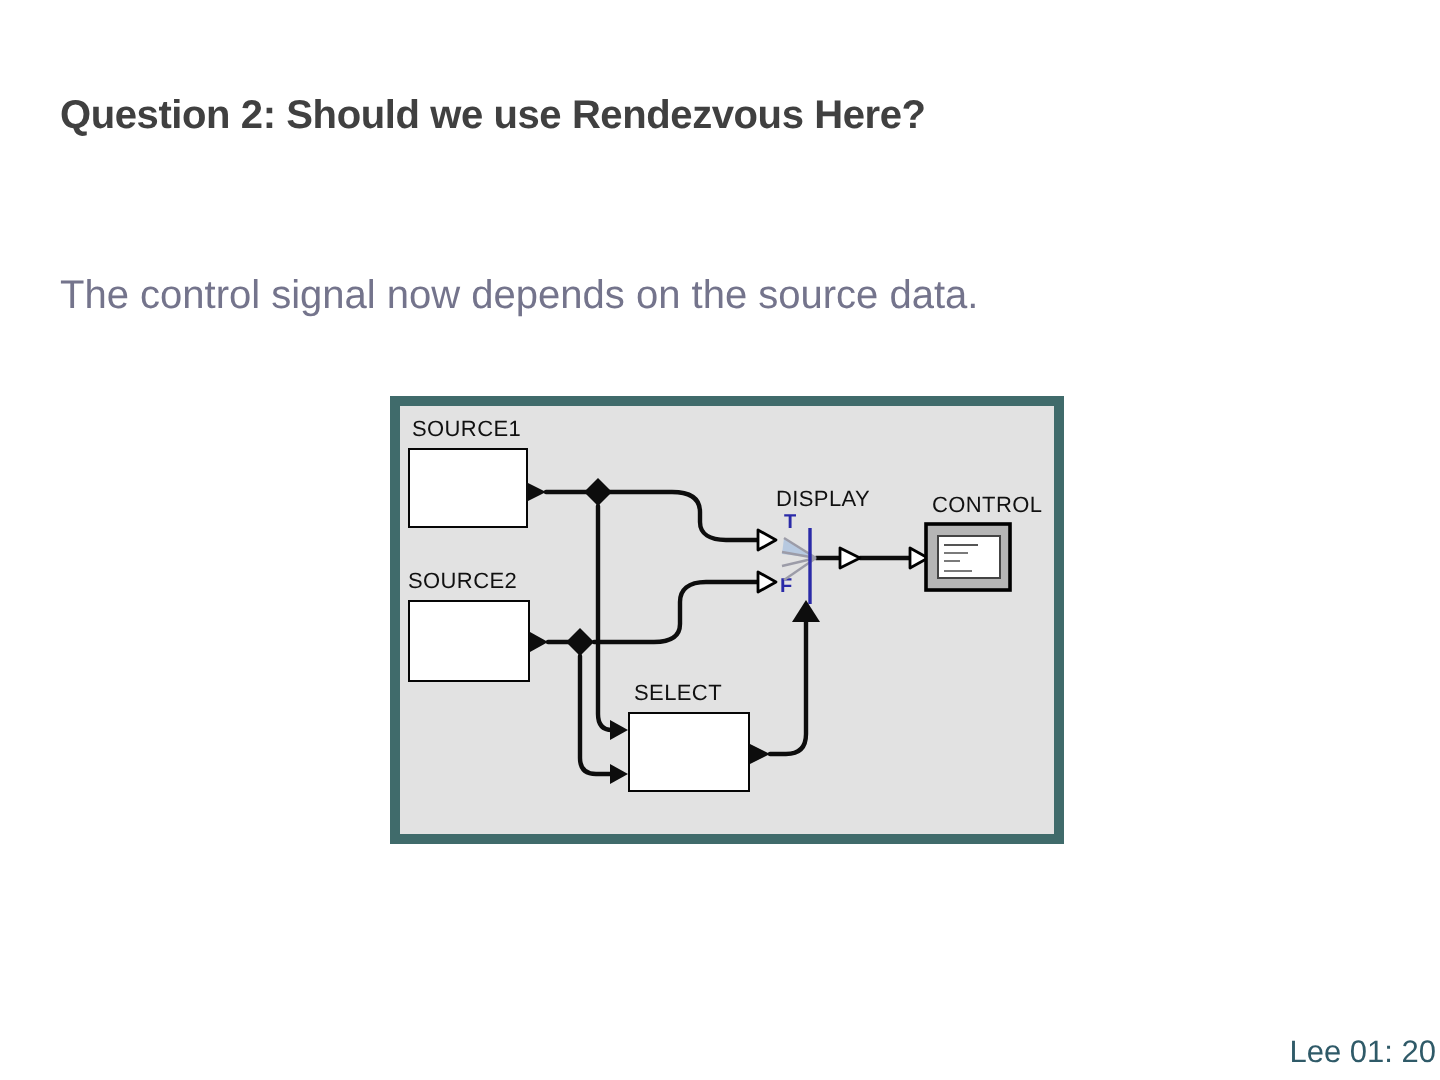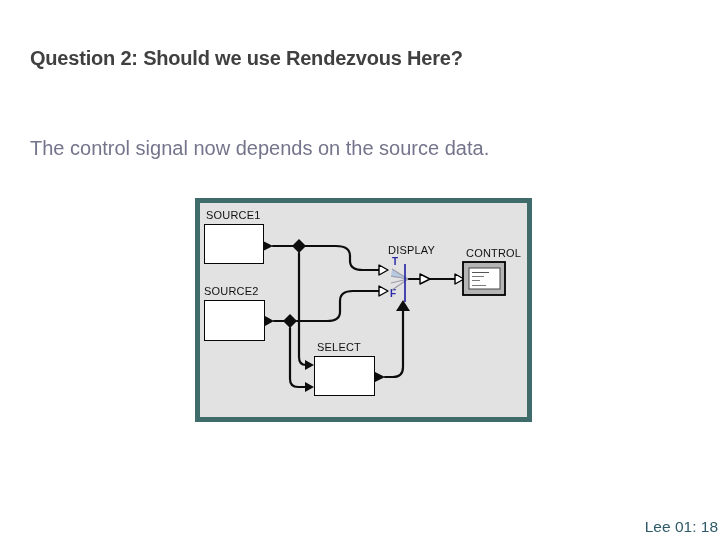--- a/index.html
+++ b/index.html
@@ -118,13 +118,13 @@
     <rect x="469" y="268" width="31" height="21" fill="#ffffff" stroke="#444" stroke-width="1"></rect>
     <g stroke-width="1">
       <line x1="472" y1="272.5" x2="489" y2="272.5" stroke="#555"></line>
       <line x1="472" y1="276.5" x2="484" y2="276.5" stroke="#7a7a7a"></line>
       <line x1="472" y1="280.5" x2="480" y2="280.5" stroke="#7a7a7a"></line>
       <line x1="472" y1="285.5" x2="486" y2="285.5" stroke="#7a7a7a"></line>
     </g>
   </g>
 </svg>
 
-<div class="abs" id="footer">Lee 01: 18</div>
+<div class="abs" id="footer">Lee 01: 20</div>
 
 </body></html>

